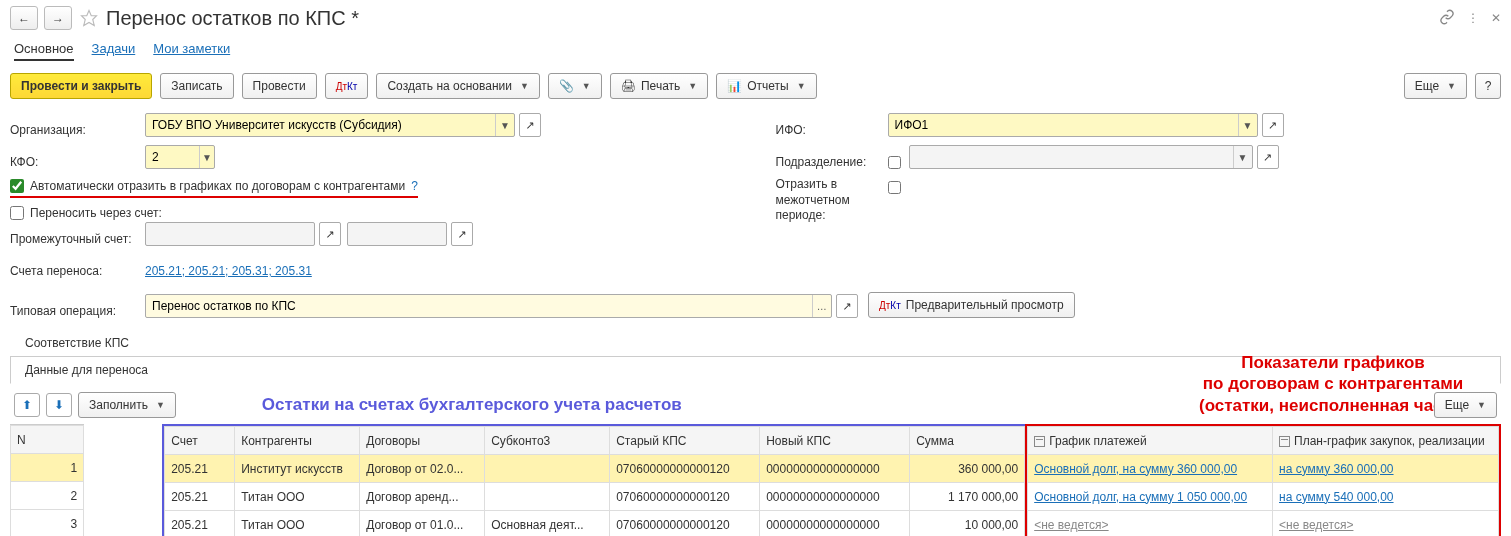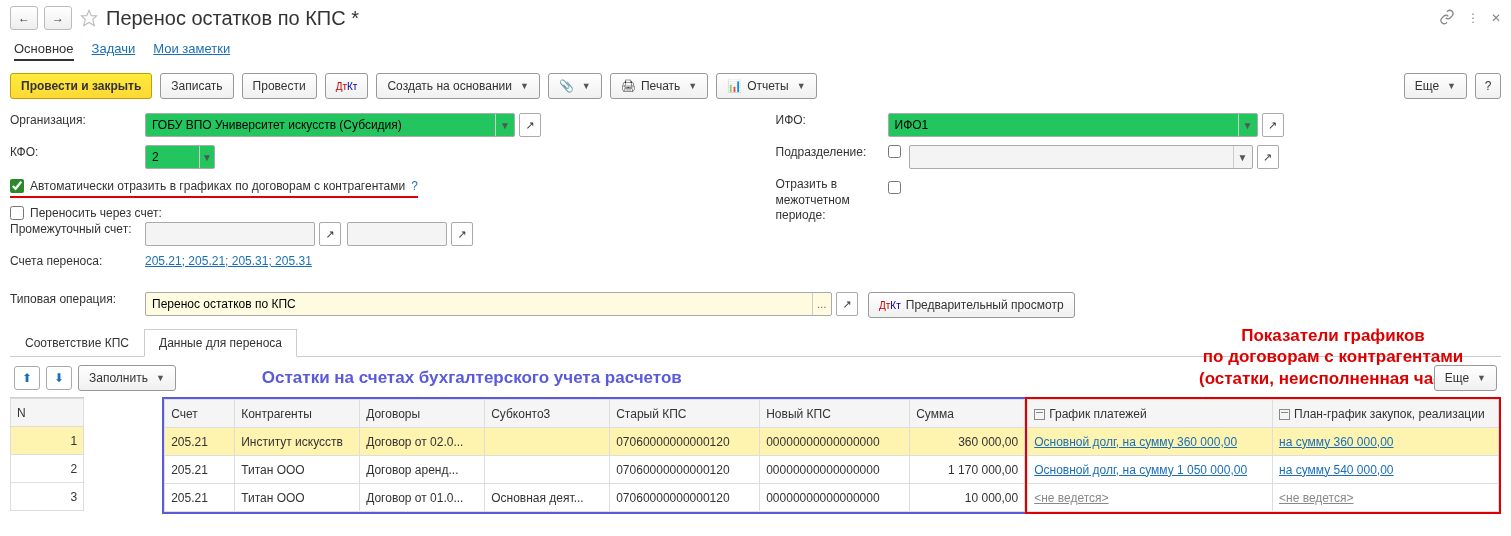--- a/index.html
+++ b/index.html
@@ -13,35 +13,35 @@
 .sub-nav { display: flex; gap: 18px; margin-bottom: 12px; padding-left: 4px; }
 .sub-nav div { font-size: 13px; padding: 3px 0; cursor: pointer; }
 .sub-nav .active { border-bottom: 2px solid #333; }
 .sub-nav .link { color: #1a6fb8; text-decoration: underline; }
 .toolbar { display: flex; align-items: center; gap: 8px; margin-bottom: 14px; }
 .btn { height: 26px; padding: 0 10px; border: 1px solid #999; background: linear-gradient(#fff,#f0f0f0); border-radius: 3px; display: flex; align-items: center; gap: 5px; cursor: pointer; font-size: 12px; }
 .btn-yellow { background: linear-gradient(#ffeb3b,#fdd835); border-color: #b8a500; font-weight: bold; }
 .btn .dd { margin-left: 3px; font-size: 9px; color: #555; }
 .form-grid { display: flex; gap: 40px; margin-bottom: 6px; }
 .form-col { flex: 1; min-width: 0; }
-.form-row { display: flex; align-items: flex-start; margin-bottom: 8px; min-height: 24px; }
+.form-row { display: flex; align-items: flex-end; margin-bottom: 8px; min-height: 24px; }
 .form-label { width: 135px; flex-shrink: 0; font-size: 12px; }
 .label-narrow { width: 112px; }
 .form-label2 { width: 60px; flex-shrink: 0; }
-.input-wrap { display: flex; align-items: center; border: 1px solid #aaa; height: 24px; background: #22c55e; border-radius: 2px; }
+.input-wrap { display: flex; align-items: center; border: 1px solid #aaa; height: 24px; background: #fef9c3; border-radius: 2px; }
 .input-wrap input { border: none; outline: none; padding: 0 6px; font-size: 12px; width: 100%; height: 100%; background: transparent; }
 .input-btn { width: 20px; height: 100%; border-left: 1px solid #ccc; display: flex; align-items: center; justify-content: center; cursor: pointer; font-size: 10px; color: #555; }
 .ext-btn { width: 22px; height: 24px; border: 1px solid #aaa; margin-left: 4px; display: flex; align-items: center; justify-content: center; cursor: pointer; border-radius: 2px; font-size: 11px; }
 .checkbox-row { display: flex; align-items: center; gap: 6px; padding: 2px 0; }
 .checkbox-row input { width: 14px; height: 14px; }
 .check-red { border-bottom: 2px solid #d00; padding-bottom: 3px; }
 .check-green { accent-color: #2a8a2a; }
 .help-icon { color: #1a6fb8; cursor: pointer; }
 .link-inline { color: #1a6fb8; text-decoration: underline; cursor: pointer; }
-.tabs { display: flex; border-bottom: 1px solid #ccc; margin-top: 10px; }
+.tabs { display: flex; border-bottom: 1px solid #ccc; margin-top: 10px; flex-direction: column; }
 .tab { padding: 6px 14px; border: 1px solid transparent; border-bottom: none; cursor: pointer; font-size: 12px; position: relative; top: 1px; }
 .tab.active { border-color: #ccc; background: #fff; border-bottom: 1px solid #fff; }
 .tab-toolbar { display: flex; align-items: center; gap: 6px; padding: 8px 4px 6px; position: relative; }
 .arrow-btn { width: 26px; height: 24px; border: 1px solid #aaa; border-radius: 3px; display: flex; align-items: center; justify-content: center; cursor: pointer; }
 .annotation-blue { color: #5a5adb; font-size: 17px; font-weight: bold; margin-left: 80px; }
 .annotation-red { position: absolute; right: 34px; top: -32px; color: #d00; font-size: 17px; font-weight: bold; text-align: center; line-height: 1.25; }
 .table-left { flex: 1; border: 2.5px solid #5a5adb; border-right: none; margin-left: 78px; }
 .table-n { width: 78px; border-top: 1px solid #ccc; }
 .table-right { width: 500px; border: 2.5px solid #d00; }
 table { width: 100%; border-collapse: collapse; table-layout: fixed; }

